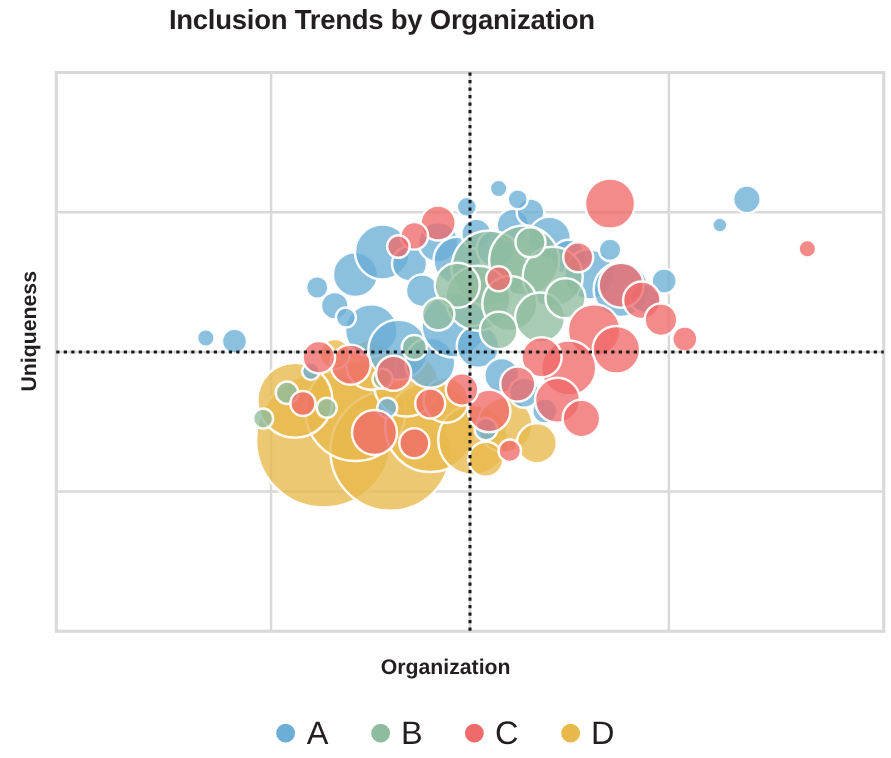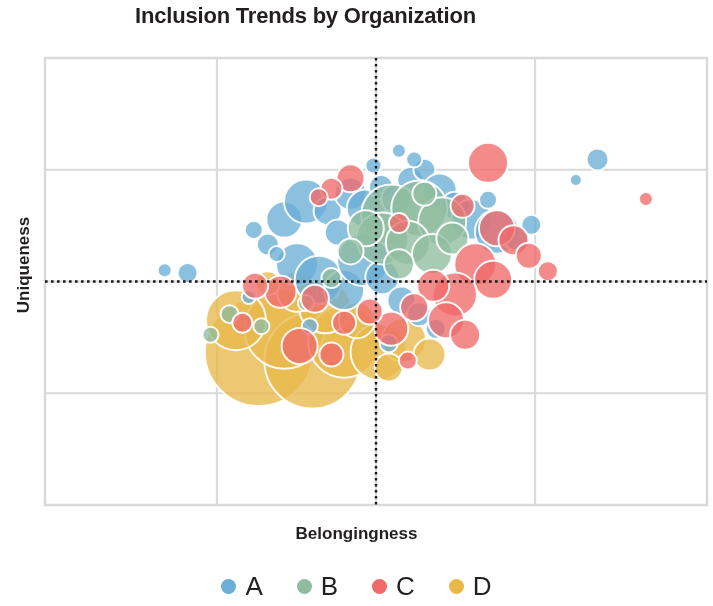--- a/index.html
+++ b/index.html
@@ -204,21 +204,21 @@
         <circle cx="398.92" cy="223.05" r="10" fill="#EF6A6A" fill-opacity="0.78" stroke="#ffffff" stroke-width="2" stroke-opacity="0.92"></circle>
         <circle cx="318.71" cy="197.26" r="9" fill="#EF6A6A" fill-opacity="0.78" stroke="#ffffff" stroke-width="2" stroke-opacity="0.92"></circle>
         <circle cx="547.87" cy="271.18" r="10" fill="#EF6A6A" fill-opacity="0.78" stroke="#ffffff" stroke-width="2" stroke-opacity="0.92"></circle>
         <circle cx="407.83" cy="360.58" r="9" fill="#EF6A6A" fill-opacity="0.78" stroke="#ffffff" stroke-width="2" stroke-opacity="0.92"></circle>
         <circle cx="242.33" cy="322.76" r="10" fill="#EF6A6A" fill-opacity="0.78" stroke="#ffffff" stroke-width="2" stroke-opacity="0.92"></circle>
       </g>
       <line x1="376" y1="58" x2="376" y2="505" stroke="#1a1a1a" stroke-width="2.4" stroke-dasharray="2.6 3.4" stroke-linecap="butt"></line>
       <line x1="45" y1="281.5" x2="707" y2="281.5" stroke="#1a1a1a" stroke-width="2.4" stroke-dasharray="2.6 3.4" stroke-linecap="butt"></line>
     </svg>
 
-  <div class="axis-label-x">Belongingness</div>
+  <div class="axis-label-x">Organization</div>
 
   <div class="axis-label-y">Uniqueness</div>
 
   <div class="legend" id="legend">
       <div class="legend-item">
         <span class="legend-swatch" style="background: rgb(107, 174, 214);"></span>
         <span class="legend-label">A</span>
       </div>
       <div class="legend-item">
         <span class="legend-swatch" style="background: rgb(143, 188, 159);"></span>

